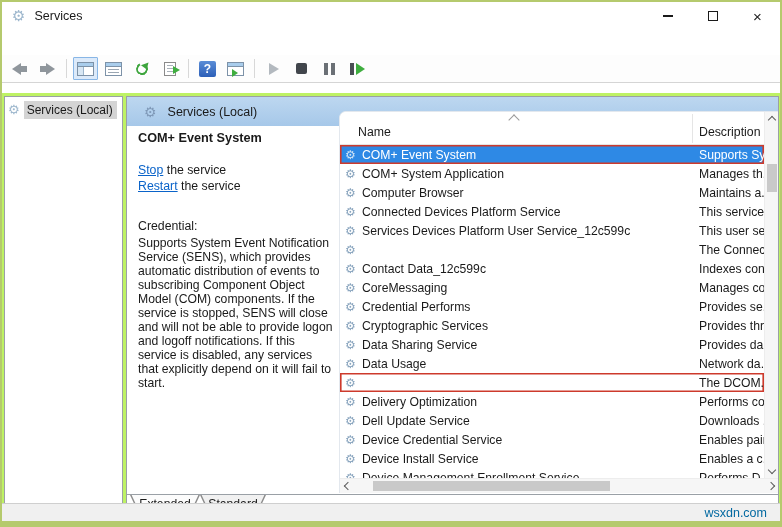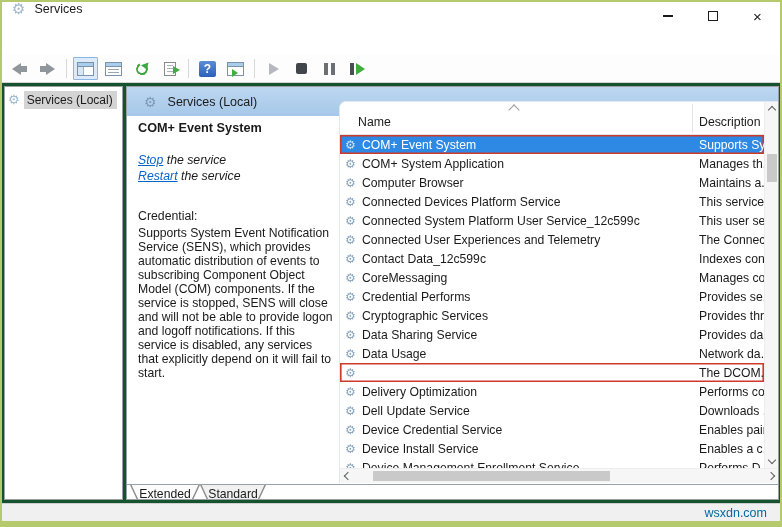--- a/index.html
+++ b/index.html
@@ -3,21 +3,21 @@
 <meta charset="utf-8">
 <style>
   * { margin:0; padding:0; box-sizing:border-box; }
   html,body { width:782px; height:527px; }
   body { font-family:"Liberation Sans","DejaVu Sans",sans-serif; font-size:12px; color:#1a1a1a; }
 
   .screen { position:relative; width:782px; height:527px; background:var(--frame-green,#b5ca6d); }
   .window { position:absolute; left:2px; top:2px; width:778px; height:519px; background:#fff; }
 
   
-  .titlebar { position:absolute; left:0; top:0; width:100%; height:28px; background:#fff; display:flex; }
+  .titlebar { position:absolute; left:0; top:0; width:100%; height:28px; background:#fff; display:flex; align-items:center; }
   .app-gear { margin-left:10px; font-family:"DejaVu Sans",sans-serif; font-size:15px; color:#9db7cd; line-height:1; }
   .title-text { margin-left:9px; font-size:12.5px; }
   .caption-buttons { position:absolute; right:0; top:0; height:28px; display:flex; }
   .cap-btn { width:45px; height:28px; display:flex; align-items:center; justify-content:center; }
   .min-glyph { width:10px; height:1.5px; background:#1a1a1a; }
   .max-glyph { width:10px; height:10px; border:1.2px solid #1a1a1a; }
   .close-glyph { font-size:15px; line-height:1; color:#1a1a1a; }
 
   
   .menubar { position:absolute; left:0; top:28px; width:100%; height:25px; display:flex; align-items:center; background:#fff; }
@@ -56,39 +56,39 @@
 
   .play-tri { width:0; height:0; border:6px solid transparent; border-right:0; border-left:10px solid #b3b9bf; }
   .stop-sq { width:11px; height:11px; background:#41464c; border-radius:2px; }
   .pause-bars { display:flex; gap:3px; }
   .pause-bars i { width:4px; height:12px; background:#6b7076; }
   .restart-ic { display:flex; align-items:center; gap:2px; }
   .restart-ic .bar { width:4px; height:12px; background:#4a4f54; }
   .restart-ic .tri { width:0; height:0; border:6px solid transparent; border-right:0; border-left:9px solid #3fae3f; }
 
   
-  .main { position:absolute; left:0; top:81px; width:100%; height:421px; background:#14532d; }
+  .main { position:absolute; left:0; top:91px; width:100%; height:421px; background:#bef264; }
 
   .tree-panel { position:absolute; left:2px; top:3px; width:119px; height:414px; background:#fff; border:1px solid #9aa0a6; }
   .tree-item { display:flex; align-items:center; margin:3px 1px 0 3px; height:19px; }
   .tree-item .label { background:var(--tree-highlight,#d4d4d4); padding:2px 4px 2px 3px; font-size:12px; white-space:nowrap; }
   .gear-icon::before { content:"⚙"; font-family:"DejaVu Sans",sans-serif; line-height:1; }
   .tree-gear { font-size:13px; color:#9db7cd; margin-right:4px; }
 
   .right-panel { position:absolute; left:124px; top:3px; width:653px; height:414px; background:#fff; border:1px solid #9aa0a6; overflow:hidden; }
 
   .blue-band { position:absolute; left:0; top:0; width:100%; height:29px;
       background:linear-gradient(var(--header-gradient-top,#bdd7f0),var(--header-gradient-bottom,#a6c8e9)); display:flex; align-items:center; }
   .band-gear { margin-left:17px; font-size:14px; color:#7f99b8; }
   .band-text { margin-left:11px; font-size:12.5px; }
 
   
   .desc-pane { position:absolute; left:0; top:29px; width:211px; bottom:17px; background:#fff; padding-left:11px; }
   .svc-title { position:absolute; left:11px; top:5px; font-weight:bold; font-size:12.7px; }
-  .links { position:absolute; left:11px; top:37px; line-height:15.5px; font-size:12.3px;font-style:italic; }
+  .links { position:absolute; left:11px; top:37px; line-height:15.5px; font-size:12.3px; }
   .links a { color:var(--link-blue,#0a63c9); text-decoration:underline; }
   .desc-label { position:absolute; left:11px; top:93px; font-size:12.3px; }
   .desc-text { position:absolute; left:11px; top:110px; width:196px; font-size:12.2px; line-height:14px; }
 
   
   .list-panel { position:absolute; left:212px; top:14px; width:440px; height:382px; background:#fff; border-radius:7px 0 0 0; border-left:1px solid #e3e8ee; border-top:1px solid #e3e8ee; overflow:hidden; }
   .list-header { position:absolute; left:0; top:0; width:100%; height:33px; background:#fff; border-bottom:1px solid #e5e5e5; }
   .col-name-label { position:absolute; left:18px; top:13px; font-size:12.3px; }
   .col-desc-label { position:absolute; left:359px; top:13px; font-size:12.3px; }
   .col-divider { position:absolute; left:352px; top:2px; height:29px; width:1px; background:#e5e5e5; }
@@ -255,26 +255,25 @@
     <span class="svc-name">Computer Browser</span>
     <span class="svc-desc">Maintains a...</span>
   </div>
               <div class="svc-row">
     <span class="row-gear gear-icon"></span>
     <span class="svc-name">Connected Devices Platform Service</span>
     <span class="svc-desc">This service ...</span>
   </div>
               <div class="svc-row">
     <span class="row-gear gear-icon"></span>
-    <span class="svc-name">Connected System Platform User Service_12c599c</span>
+    <span class="svc-name">Services Devices Platform User Service_12c599c</span>
     <span class="svc-desc">This user se...</span>
   </div>
               <div class="svc-row">
     <span class="row-gear gear-icon"></span>
-    <span class="svc-name">Connected User Experiences and Telemetry</span>
     <span class="svc-desc">The Connec...</span>
   </div>
               <div class="svc-row">
     <span class="row-gear gear-icon"></span>
     <span class="svc-name">Contact Data_12c599c</span>
     <span class="svc-desc">Indexes con...</span>
   </div>
               <div class="svc-row">
     <span class="row-gear gear-icon"></span>
     <span class="svc-name">CoreMessaging</span>

